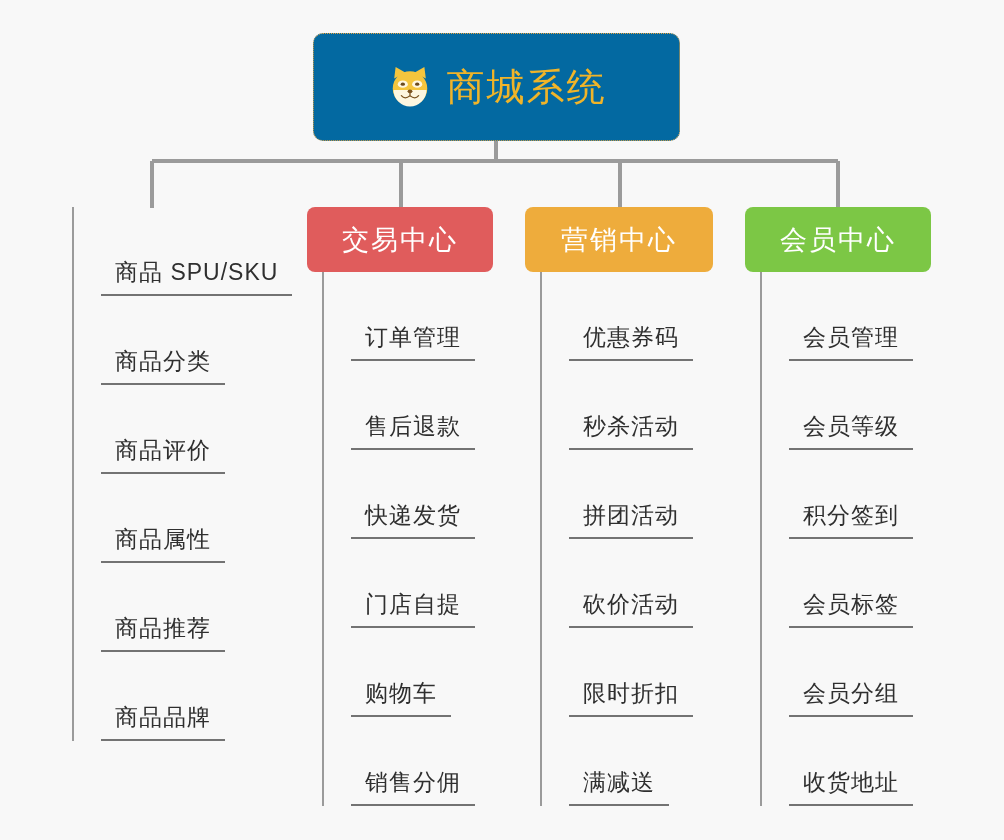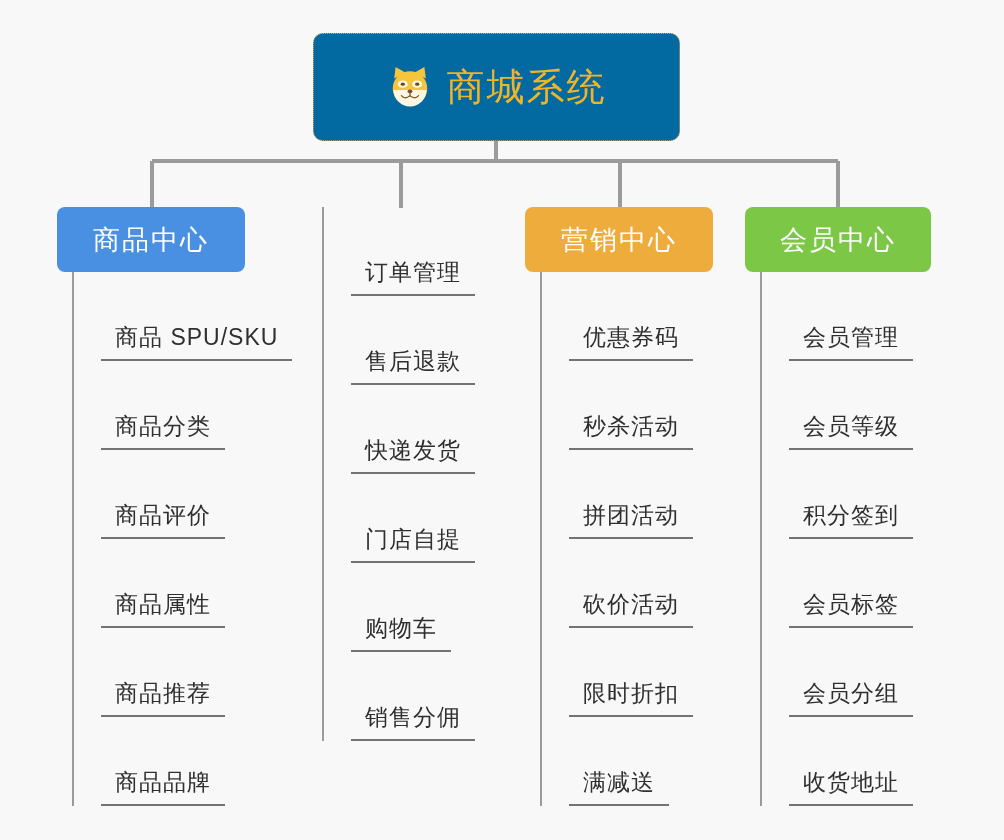--- a/index.html
+++ b/index.html
@@ -163,21 +163,20 @@
       <ellipse cx="42" cy="28" rx="3" ry="2.4" fill="#6b4a1e"></ellipse>
 
       <ellipse cx="32" cy="38" rx="3.4" ry="2.6" fill="#7a5320"></ellipse>
 
       <path d="M32 40 L32 44 M32 44 q-7 6 -12 0 M32 44 q7 6 12 0" stroke="#7a5320" stroke-width="1.8" fill="none" stroke-linecap="round"></path>
     </svg>
     <span class="root-title">商城系统</span>
   </div>
 
   <div class="branch" id="branch-product">
-    <div class="branch-head">商品中心</div>
     <div class="branch-items">
       <div class="spine"></div>
       <div class="leaf">
           <span class="leaf-inner">商品 SPU/SKU</span>
         </div>
       <div class="leaf">
           <span class="leaf-inner">商品分类</span>
         </div>
       <div class="leaf">
           <span class="leaf-inner">商品评价</span>
@@ -188,20 +187,21 @@
       <div class="leaf">
           <span class="leaf-inner">商品推荐</span>
         </div>
       <div class="leaf">
           <span class="leaf-inner">商品品牌</span>
         </div>
     </div>
   </div>
 
   <div class="branch" id="branch-trade">
+    <div class="branch-head">交易中心</div>
     <div class="branch-items">
       <div class="spine"></div>
       <div class="leaf">
           <span class="leaf-inner">订单管理</span>
         </div>
       <div class="leaf">
           <span class="leaf-inner">售后退款</span>
         </div>
       <div class="leaf">
           <span class="leaf-inner">快递发货</span>

